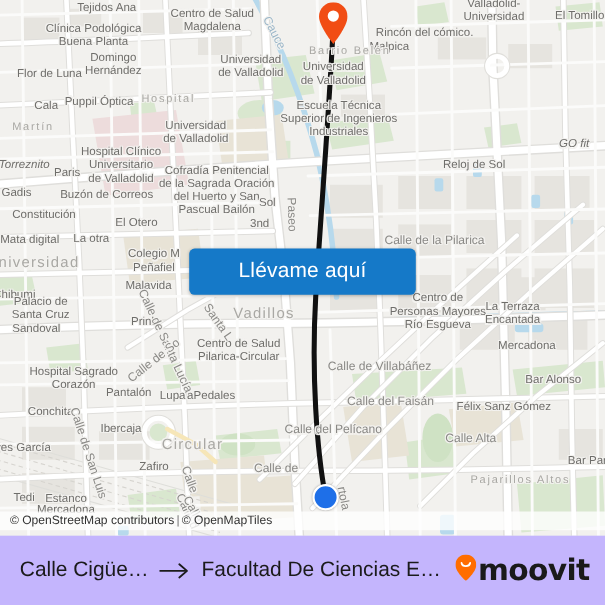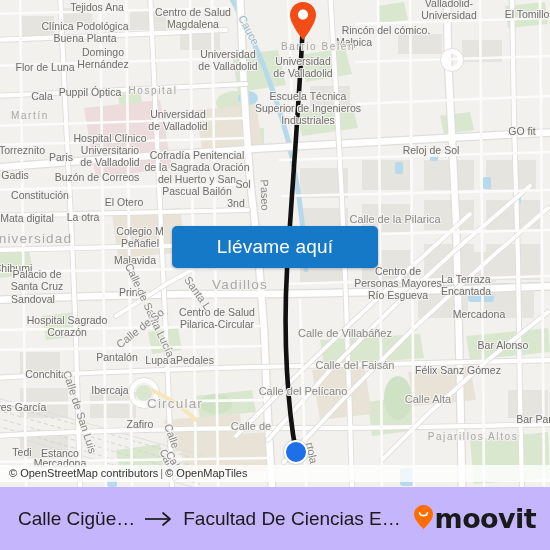--- a/index.html
+++ b/index.html
@@ -383,22 +383,22 @@
         <div class="lbl poi" style="left: 45px; top: 67px;">Flor de Luna</div>
         <div class="lbl place" style="left: 153px; top: 91px;">Hospital</div>
         <div class="lbl poi" style="left: 90px; top: 92px;">Puppil Óptica</div>
         <div class="lbl poi" style="left: 42px; top: 96px;">Cala</div>
         <div class="lbl poi two" style="left: 308px; top: 108px;">Escuela Técnica
 Superior de Ingenieros
 Industriales</div>
         <div class="lbl poi two" style="left: 178px; top: 120px;">Universidad
 de Valladolid</div>
         <div class="lbl place" style="left: 30px; top: 116px;">Martín</div>
-        <div class="lbl poi" style="left: 522px; top: 131px;">GO fit</div>
-        <div class="lbl poi" style="left: 22px; top: 150px;">Torreznito</div>
+        <div class="lbl poi" style="left: 522px; top: 131px; font-style: italic;">GO fit</div>
+        <div class="lbl poi" style="left: 22px; top: 150px; font-style: italic;">Torreznito</div>
         <div class="lbl poi" style="left: 61px; top: 157px;">Paris</div>
         <div class="lbl poi two" style="left: 110px; top: 150px;">Hospital Clínico
 Universitario
 de Valladolid</div>
         <div class="lbl poi two" style="left: 197px; top: 173px;">Cofradía Penitencial
 de la Sagrada Oración
 del Huerto y San
 Pascual Bailón</div>
         <div class="lbl poi" style="left: 431px; top: 150px;">Reloj de Sol</div>
         <div class="lbl poi" style="left: 15px; top: 175px;">Gadis</div>
@@ -421,21 +421,21 @@
 Río Esgueva</div>
         <div class="lbl poi two" style="left: 466px; top: 285px;">La Terraza
 Encantada</div>
         <div class="lbl poi two" style="left: 37px; top: 280px;">Palacio de
 Santa Cruz</div>
         <div class="lbl poi" style="left: 33px; top: 299px;">Sandoval</div>
         <div class="lbl poi" style="left: 131px; top: 292px;">Prink</div>
         <div class="lbl poi" style="left: 479px; top: 314px;">Mercadona</div>
         <div class="lbl poi two" style="left: 217px; top: 318px;">Centro de Salud
 Pilarica-Circular</div>
-        <div class="lbl poi two" style="left: 67px; top: 326px; text-align: center;">Hospital Sagrado
+        <div class="lbl poi two" style="left: 67px; top: 344px; text-align: center;">Hospital Sagrado
 Corazón</div>
         <div class="lbl street" style="left: 345px; top: 333px;">Calle de Villabáñez</div>
         <div class="lbl poi" style="left: 117px; top: 357px;">Pantalón</div>
         <div class="lbl poi" style="left: 157px; top: 360px;">Lupa</div>
         <div class="lbl poi" style="left: 192px; top: 360px;">aPedales</div>
         <div class="lbl poi" style="left: 497px; top: 345px; padding-left: 12px;">Bar Alonso</div>
         <div class="lbl street" style="left: 355px; top: 365px;">Calle del Faisán</div>
         <div class="lbl poi" style="left: 46px; top: 374px;">Conchita</div>
         <div class="lbl poi" style="left: 110px; top: 390px;">Ibercaja</div>
         <div class="lbl poi" style="left: 458px; top: 370px;">Félix Sanz Gómez</div>

